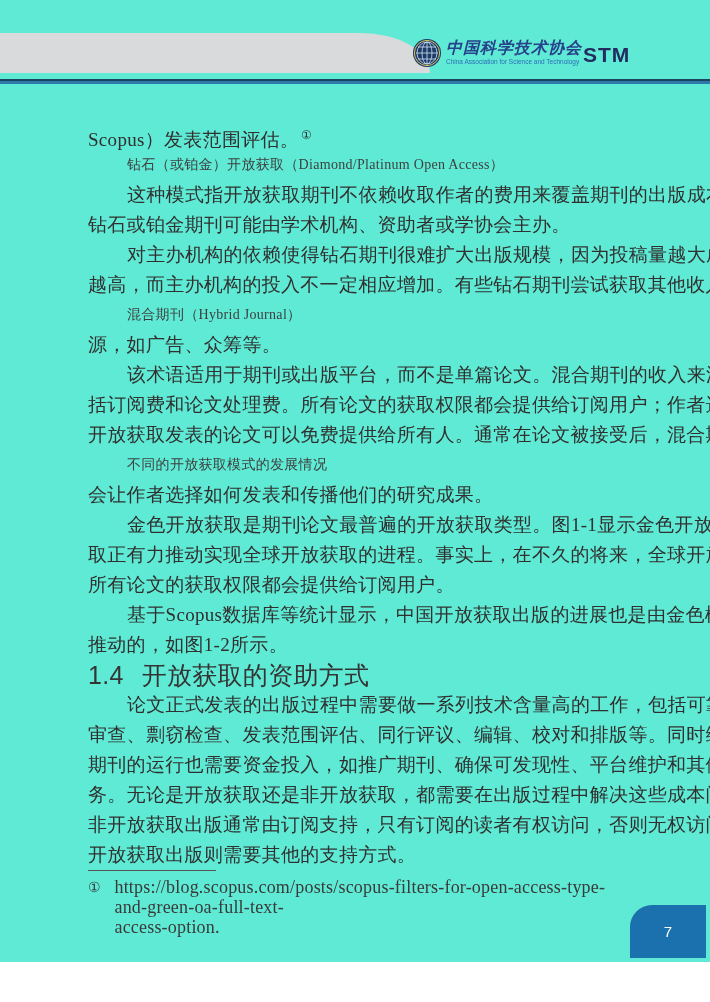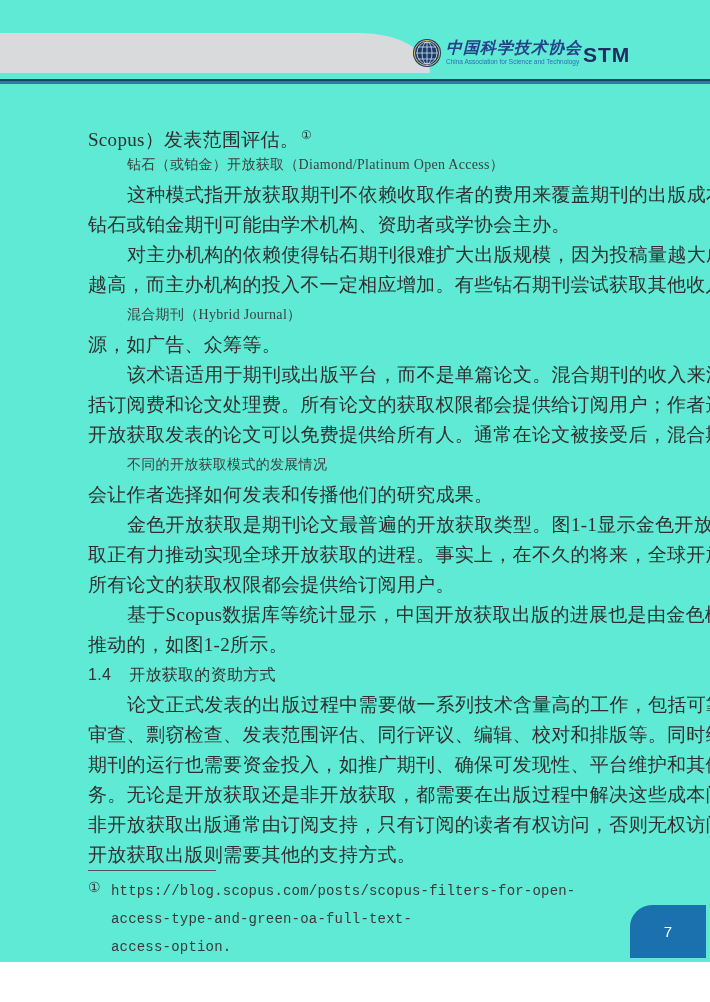--- a/index.html
+++ b/index.html
@@ -42,33 +42,33 @@
   .line {
     height:30px; line-height:30px; white-space:nowrap;
     font-size:19px; letter-spacing:0.3px; color:#303030;
   }
   .line.first { text-indent:39px; }
   .line.sub {
     text-indent:39px;
     font-family:Liberation Serif, serif; font-size:14px; color:#3f3f3f;
   }
   .line.section {
-    font-family:"Liberation Sans", sans-serif; font-size:16px; color:#343434;
+    font-family:"Liberation Sans", sans-serif; font-size:25px; color:#343434;
   }
   .sec-num { margin-right:18px; }
   .sup { font-size:12px; vertical-align:super; margin-left:2px; }
 
   
   .footnote-divider {
     position:absolute; left:88px; top:870px; width:128px; height:0;
     border-top:1px solid #555555;
   }
   .footnote { position:absolute; left:88px; top:877px; width:540px; display:flex; }
   .fn-marker { width:34px; font-size:14px; line-height:21px; color:#3a3a3a; }
-  .fn-text { font-size:14px; line-height:28px; color:#3a3a3a; letter-spacing:0.2px;font-family:Liberation Mono, monospace; }
+  .fn-text { font-size:18px; line-height:20px; color:#3a3a3a; letter-spacing:0.2px; }
   .fn-text span { display:block; }
 
   
   .page-badge {
     position:absolute; right:4px; bottom:4px; width:76px; height:53px;
     background:#1b71ae; border-top-left-radius:22px;
     display:flex; align-items:center; justify-content:center;
     color:#ffffff; font-family:"Liberation Sans", sans-serif; font-size:15px;
   }
 </style>

